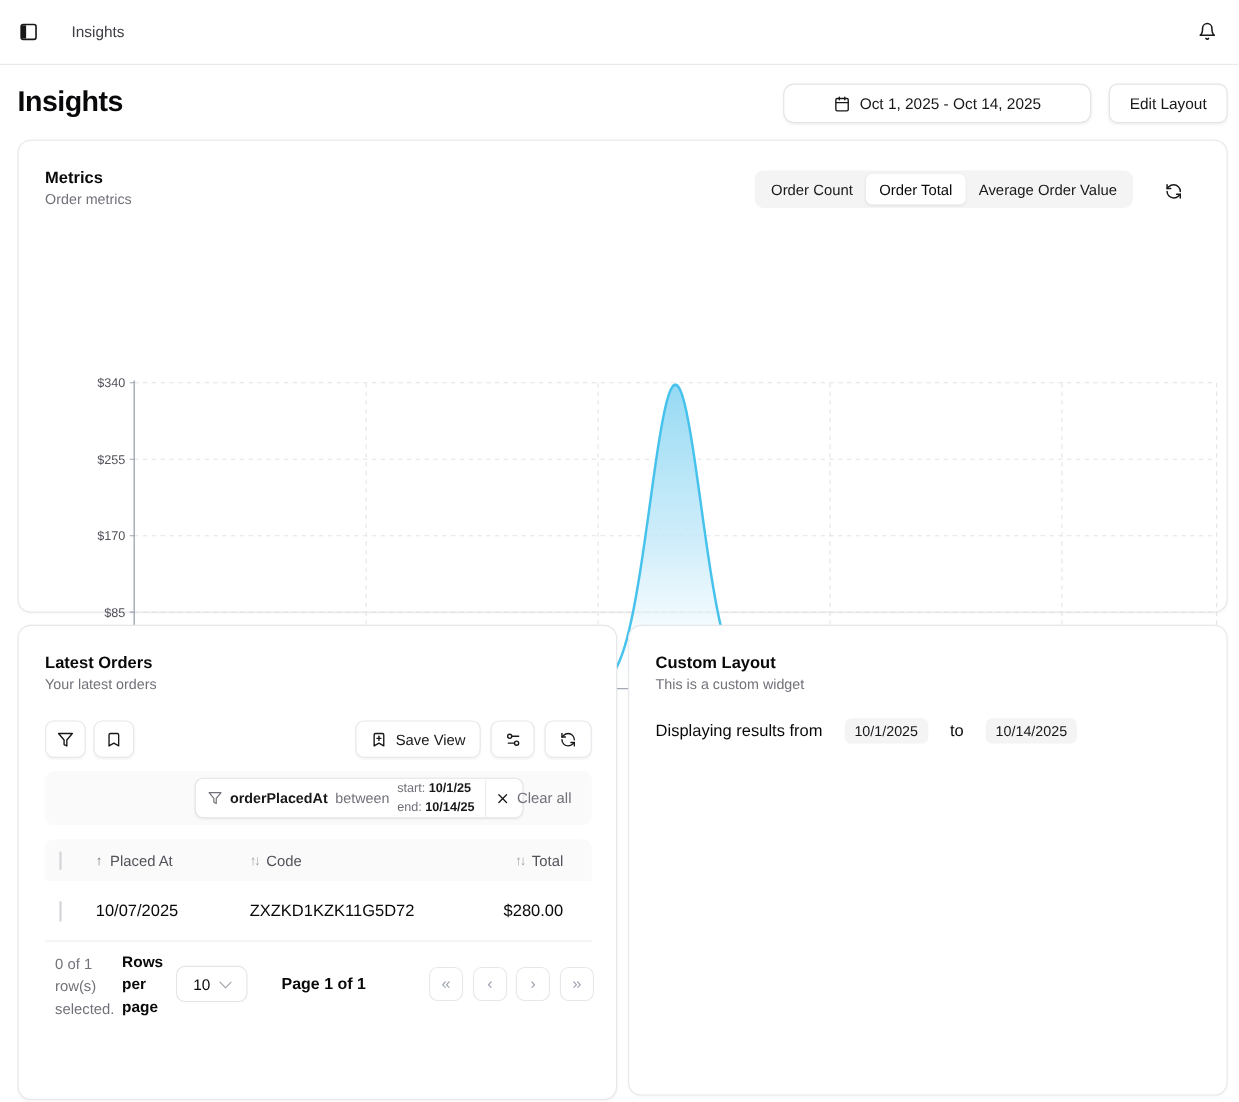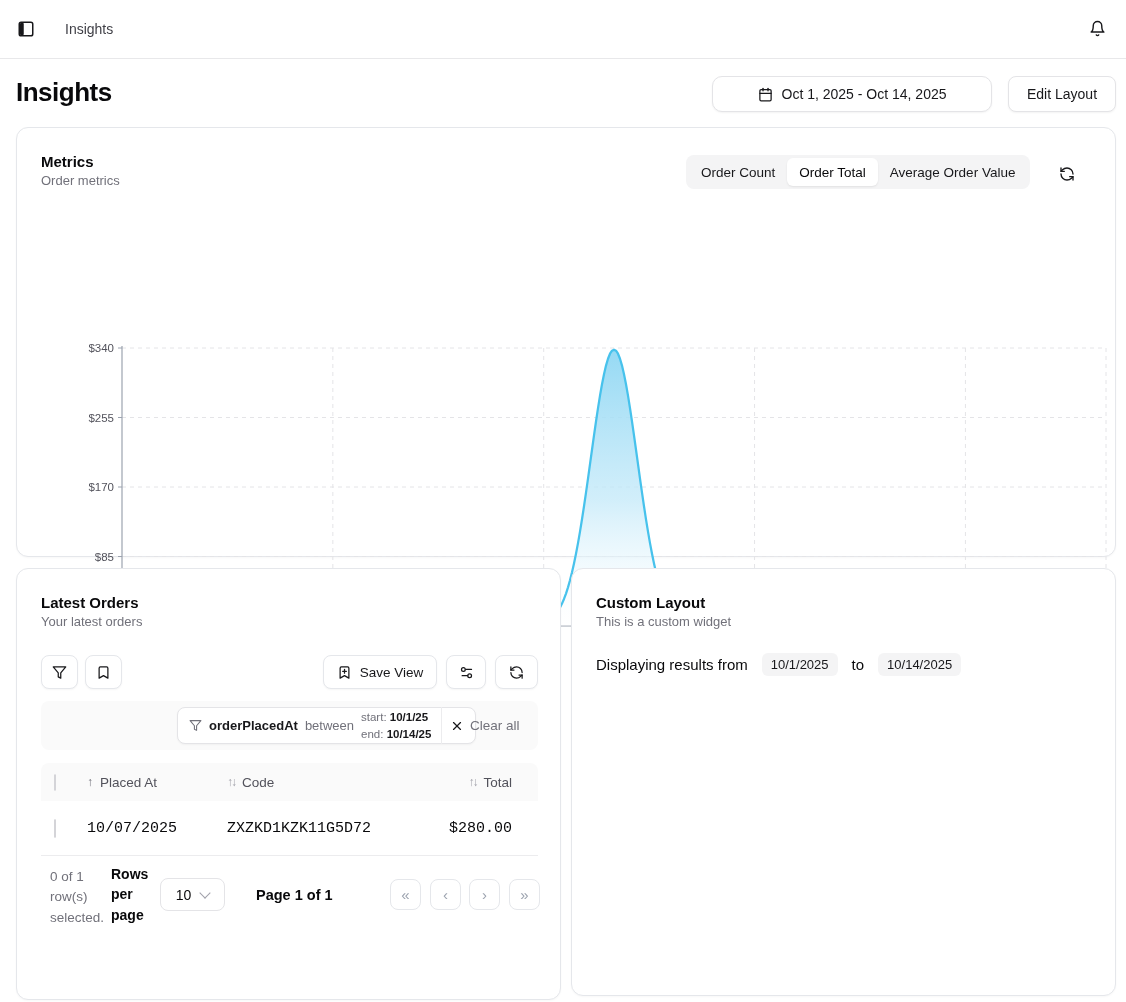--- a/index.html
+++ b/index.html
@@ -63,42 +63,42 @@
                color:#71717a; background:none; border:none; font-family:inherit; cursor:pointer; }
 
   .lo-table { position:absolute; left:24px; top:194px; width:497px; }
   .t-head { display:grid; grid-template-columns:44px 140px 1fr 116px; align-items:center; height:38px;
             background:#fafafa; border-radius:8px 8px 0 0; color:#52525b; font-size:13.5px; }
   .t-row  { display:grid; grid-template-columns:44px 140px 1fr 116px; align-items:center; height:55px;
             background:#fff; border-bottom:1px solid #ececee; font-size:15px; color:#09090b; }
   .th { display:flex; align-items:center; gap:7px; padding-left:2px; cursor:pointer; background:none; border:none;
         font-family:inherit; font-size:13.5px; color:#52525b; }
   .th.right, .td.right { justify-content:flex-end; text-align:right; padding-right:26px; }
-  .td { padding-left:2px;font-family:Liberation Mono, monospace; }
+  .td { padding-left:2px; }
   .sort-glyph { color:#a1a1aa; font-size:12px; letter-spacing:-2px; }
   .checkbox { width:16px; height:16px; border:1px solid #d4d4d8; border-radius:4px; background:#fff; margin-left:13px; cursor:pointer; }
 
   .lo-pagination { position:absolute; left:24px; top:288px; width:497px; height:70px; }
   .sel-note { position:absolute; left:9px; top:10px; width:62px; font-size:13.5px; line-height:1.5; color:#71717a; }
   .rpp-label { position:absolute; left:70px; top:7px; width:50px; font-size:14px; font-weight:700; line-height:1.45; color:#09090b; }
   .rpp-select { position:absolute; left:119px; top:21px; width:65px; height:33px; display:flex; align-items:center;
                 justify-content:center; gap:10px; background:#fff; border:1px solid #e4e4e7; border-radius:8px;
                 font-size:14px; color:#09090b; cursor:pointer; }
   .chev-down { width:8px; height:8px; border-right:1.6px solid #a1a1aa; border-bottom:1.6px solid #a1a1aa;
                transform:rotate(45deg); margin-top:-4px; }
   .page-text { position:absolute; left:215px; top:21px; height:33px; display:flex; align-items:center;
                font-size:14.5px; font-weight:700; color:#09090b; }
   .pg-btn { position:absolute; top:22px; width:31px; height:31px; display:flex; align-items:center; justify-content:center;
             background:#fff; border:1px solid #e5e7eb; border-radius:8px; color:#9ca3af; font-size:15px;
             font-family:inherit; cursor:default; }
   .pg-first { left:349px; } .pg-prev { left:389px; } .pg-next { left:428px; } .pg-last { left:468px; }
 
   
   .cw-card { left:571px; top:568px; width:545px; height:428px; }
-  .cw-body { position:absolute; left:24px; top:84px; display:flex; align-items:center; gap:14px; font-size:15px; color:#09090b; }
+  .cw-body { position:absolute; left:24px; top:84px; display:flex; align-items:center; gap:20px; font-size:15px; color:#09090b; }
   .code-chip { background:#f4f4f5; border-radius:6px; padding:4px 9px; font-size:13px; font-weight:500; color:#18181b; }
 
   svg.ic { display:block; }
 </style>
 </head>
 <body>
 
 <div class="page">
 
   <header class="topbar">

